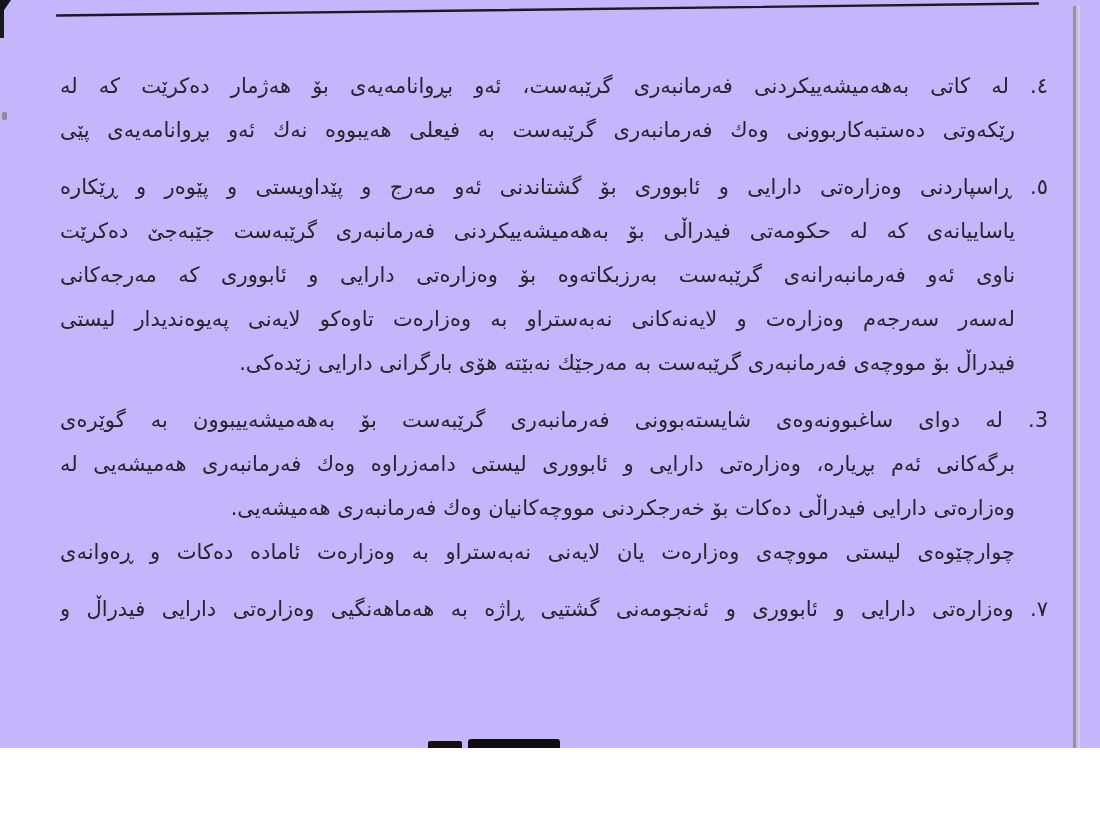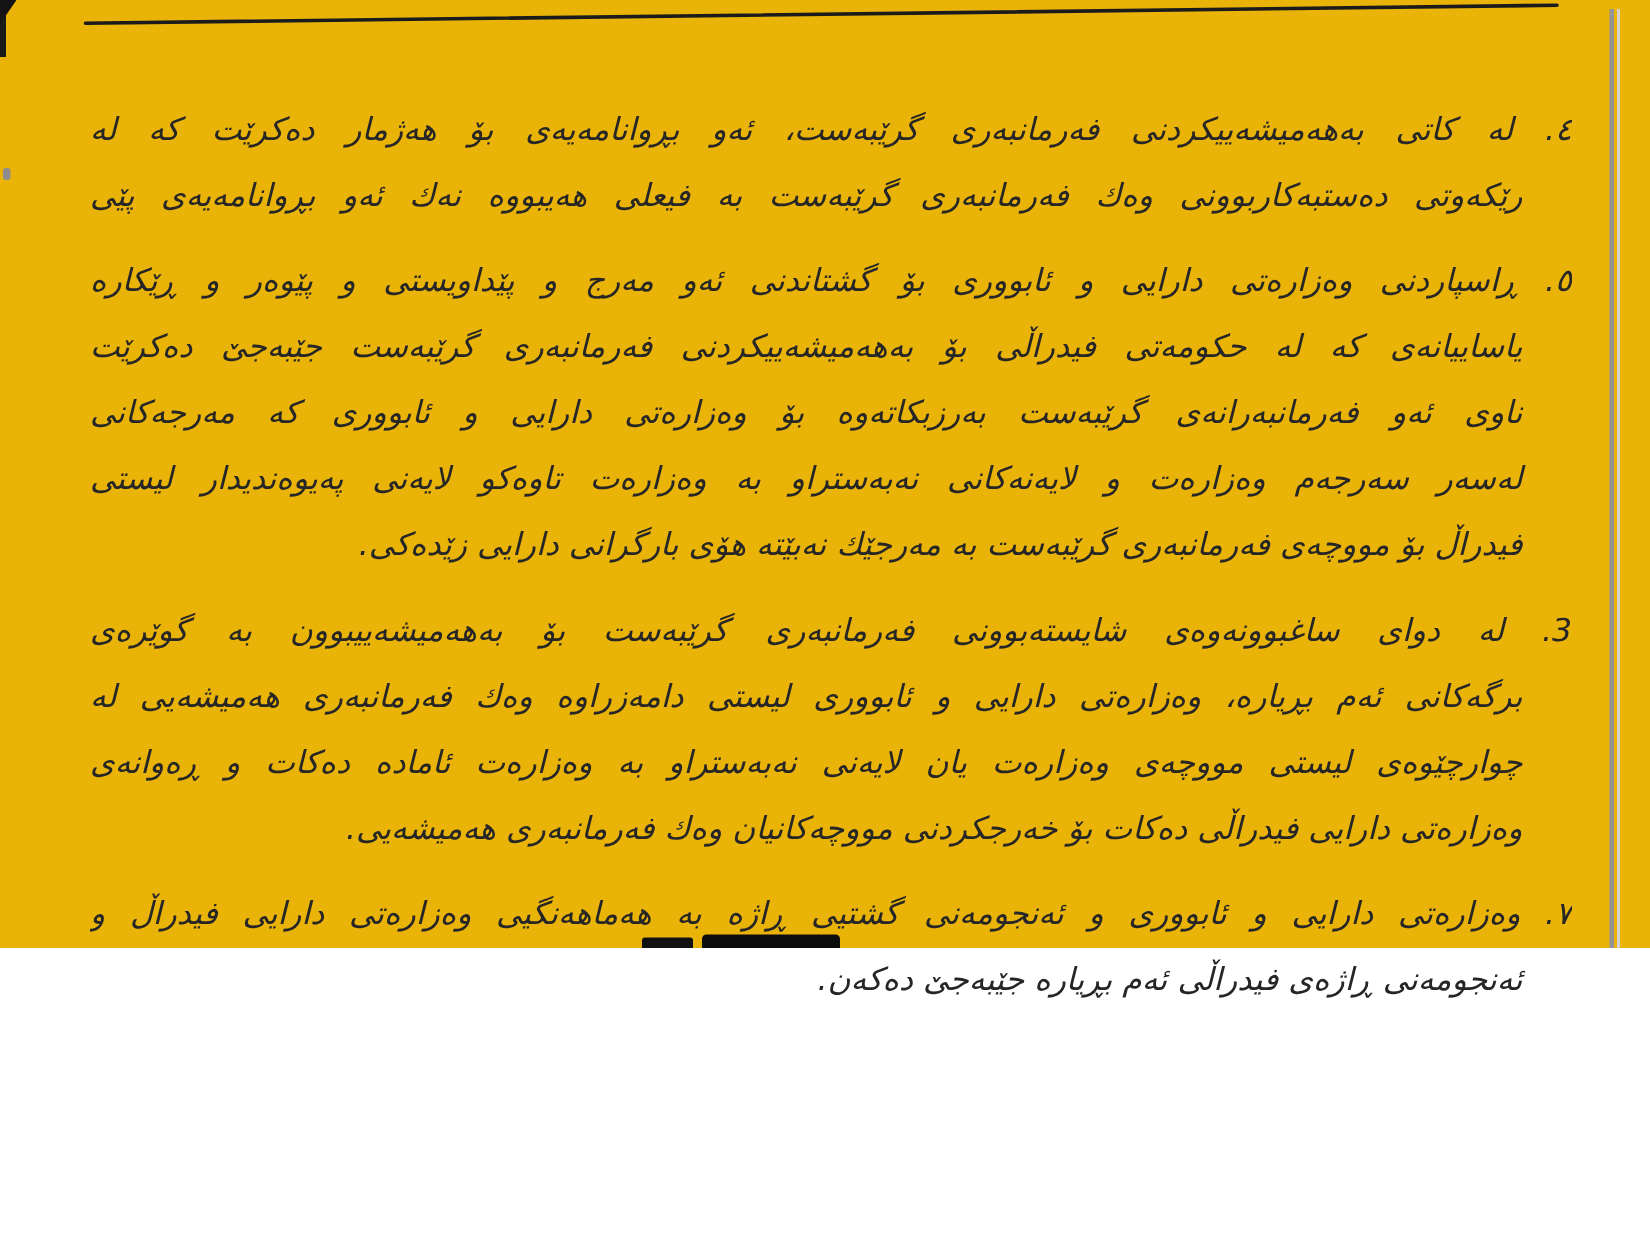--- a/index.html
+++ b/index.html
@@ -4,23 +4,22 @@
 <style>
   html, body { margin: 0; padding: 0; }
   body {
     width: 1100px; height: 837px;
     background: #ffffff;
     overflow: hidden;
     font-family: "DejaVu Sans", sans-serif;
   }
   .page {
     position: relative;
-    width: 1100px; height: 632px;
-    background: #eab308;
-    font-style: italic;
+    width: 1100px; height: 748px;
+    background: #c4b5fd;
   }
   
   .top-rule {
     position: absolute; top: 0; left: 0;
     width: 1100px; height: 22px;
     pointer-events: none;
   }
   
   .corner-bar {
     position: absolute; top: 0; left: 0;
@@ -88,26 +87,25 @@
       <div class="para">
         <div class="line first">٥. ڕاسپاردنى وەزارەتى دارايى و ئابوورى بۆ گشتاندنى ئەو مەرج و پێداويستى و پێوەر و ڕێكارە</div>
         <div class="line cont">ياساييانەى كە لە حكومەتى فيدراڵى بۆ بەهەميشەييكردنى فەرمانبەرى گرێبەست جێبەجێ دەكرێت</div>
         <div class="line cont">ناوى ئەو فەرمانبەرانەى گرێبەست بەرزبكاتەوە بۆ وەزارەتى دارايى و ئابوورى كە مەرجەكانى</div>
         <div class="line cont">لەسەر سەرجەم وەزارەت و لايەنەكانى نەبەستراو بە وەزارەت تاوەكو لايەنى پەيوەنديدار ليستى</div>
         <div class="line cont last">فيدراڵ بۆ مووچەى فەرمانبەرى گرێبەست بە مەرجێك نەبێتە هۆى بارگرانى دارايى زێدەكى.</div>
       </div>
       <div class="para">
         <div class="line first">3. لە دواى ساغبوونەوەى شايستەبوونى فەرمانبەرى گرێبەست بۆ بەهەميشەييبوون بە گوێرەى</div>
         <div class="line cont">برگەكانى ئەم بڕيارە، وەزارەتى دارايى و ئابوورى ليستى دامەزراوە وەك فەرمانبەرى هەميشەيى لە</div>
+        <div class="line cont last">وەزارەتى دارايى فيدراڵى دەكات بۆ خەرجكردنى مووچەكانيان وەك فەرمانبەرى هەميشەيى.</div>
         <div class="line cont">چوارچێوەى ليستى مووچەى وەزارەت يان لايەنى نەبەستراو بە وەزارەت ئامادە دەكات و ڕەوانەى</div>
-        <div class="line cont last">وەزارەتى دارايى فيدراڵى دەكات بۆ خەرجكردنى مووچەكانيان وەك فەرمانبەرى هەميشەيى.</div>
       </div>
       <div class="para">
         <div class="line first">٧. وەزارەتى دارايى و ئابوورى و ئەنجومەنى گشتيى ڕاژە بە هەماهەنگيى وەزارەتى دارايى فيدراڵ و</div>
-        <div class="line cont last">ئەنجومەنى ڕاژەى فيدراڵى ئەم بڕيارە جێبەجێ دەكەن.</div>
       </div>
     </div>
 
   <div class="edge-line dark"></div>
   <div class="edge-line light"></div>
 
   <div class="smudge smudge-1"></div>
   <div class="smudge smudge-2"></div>
 
 </div>

